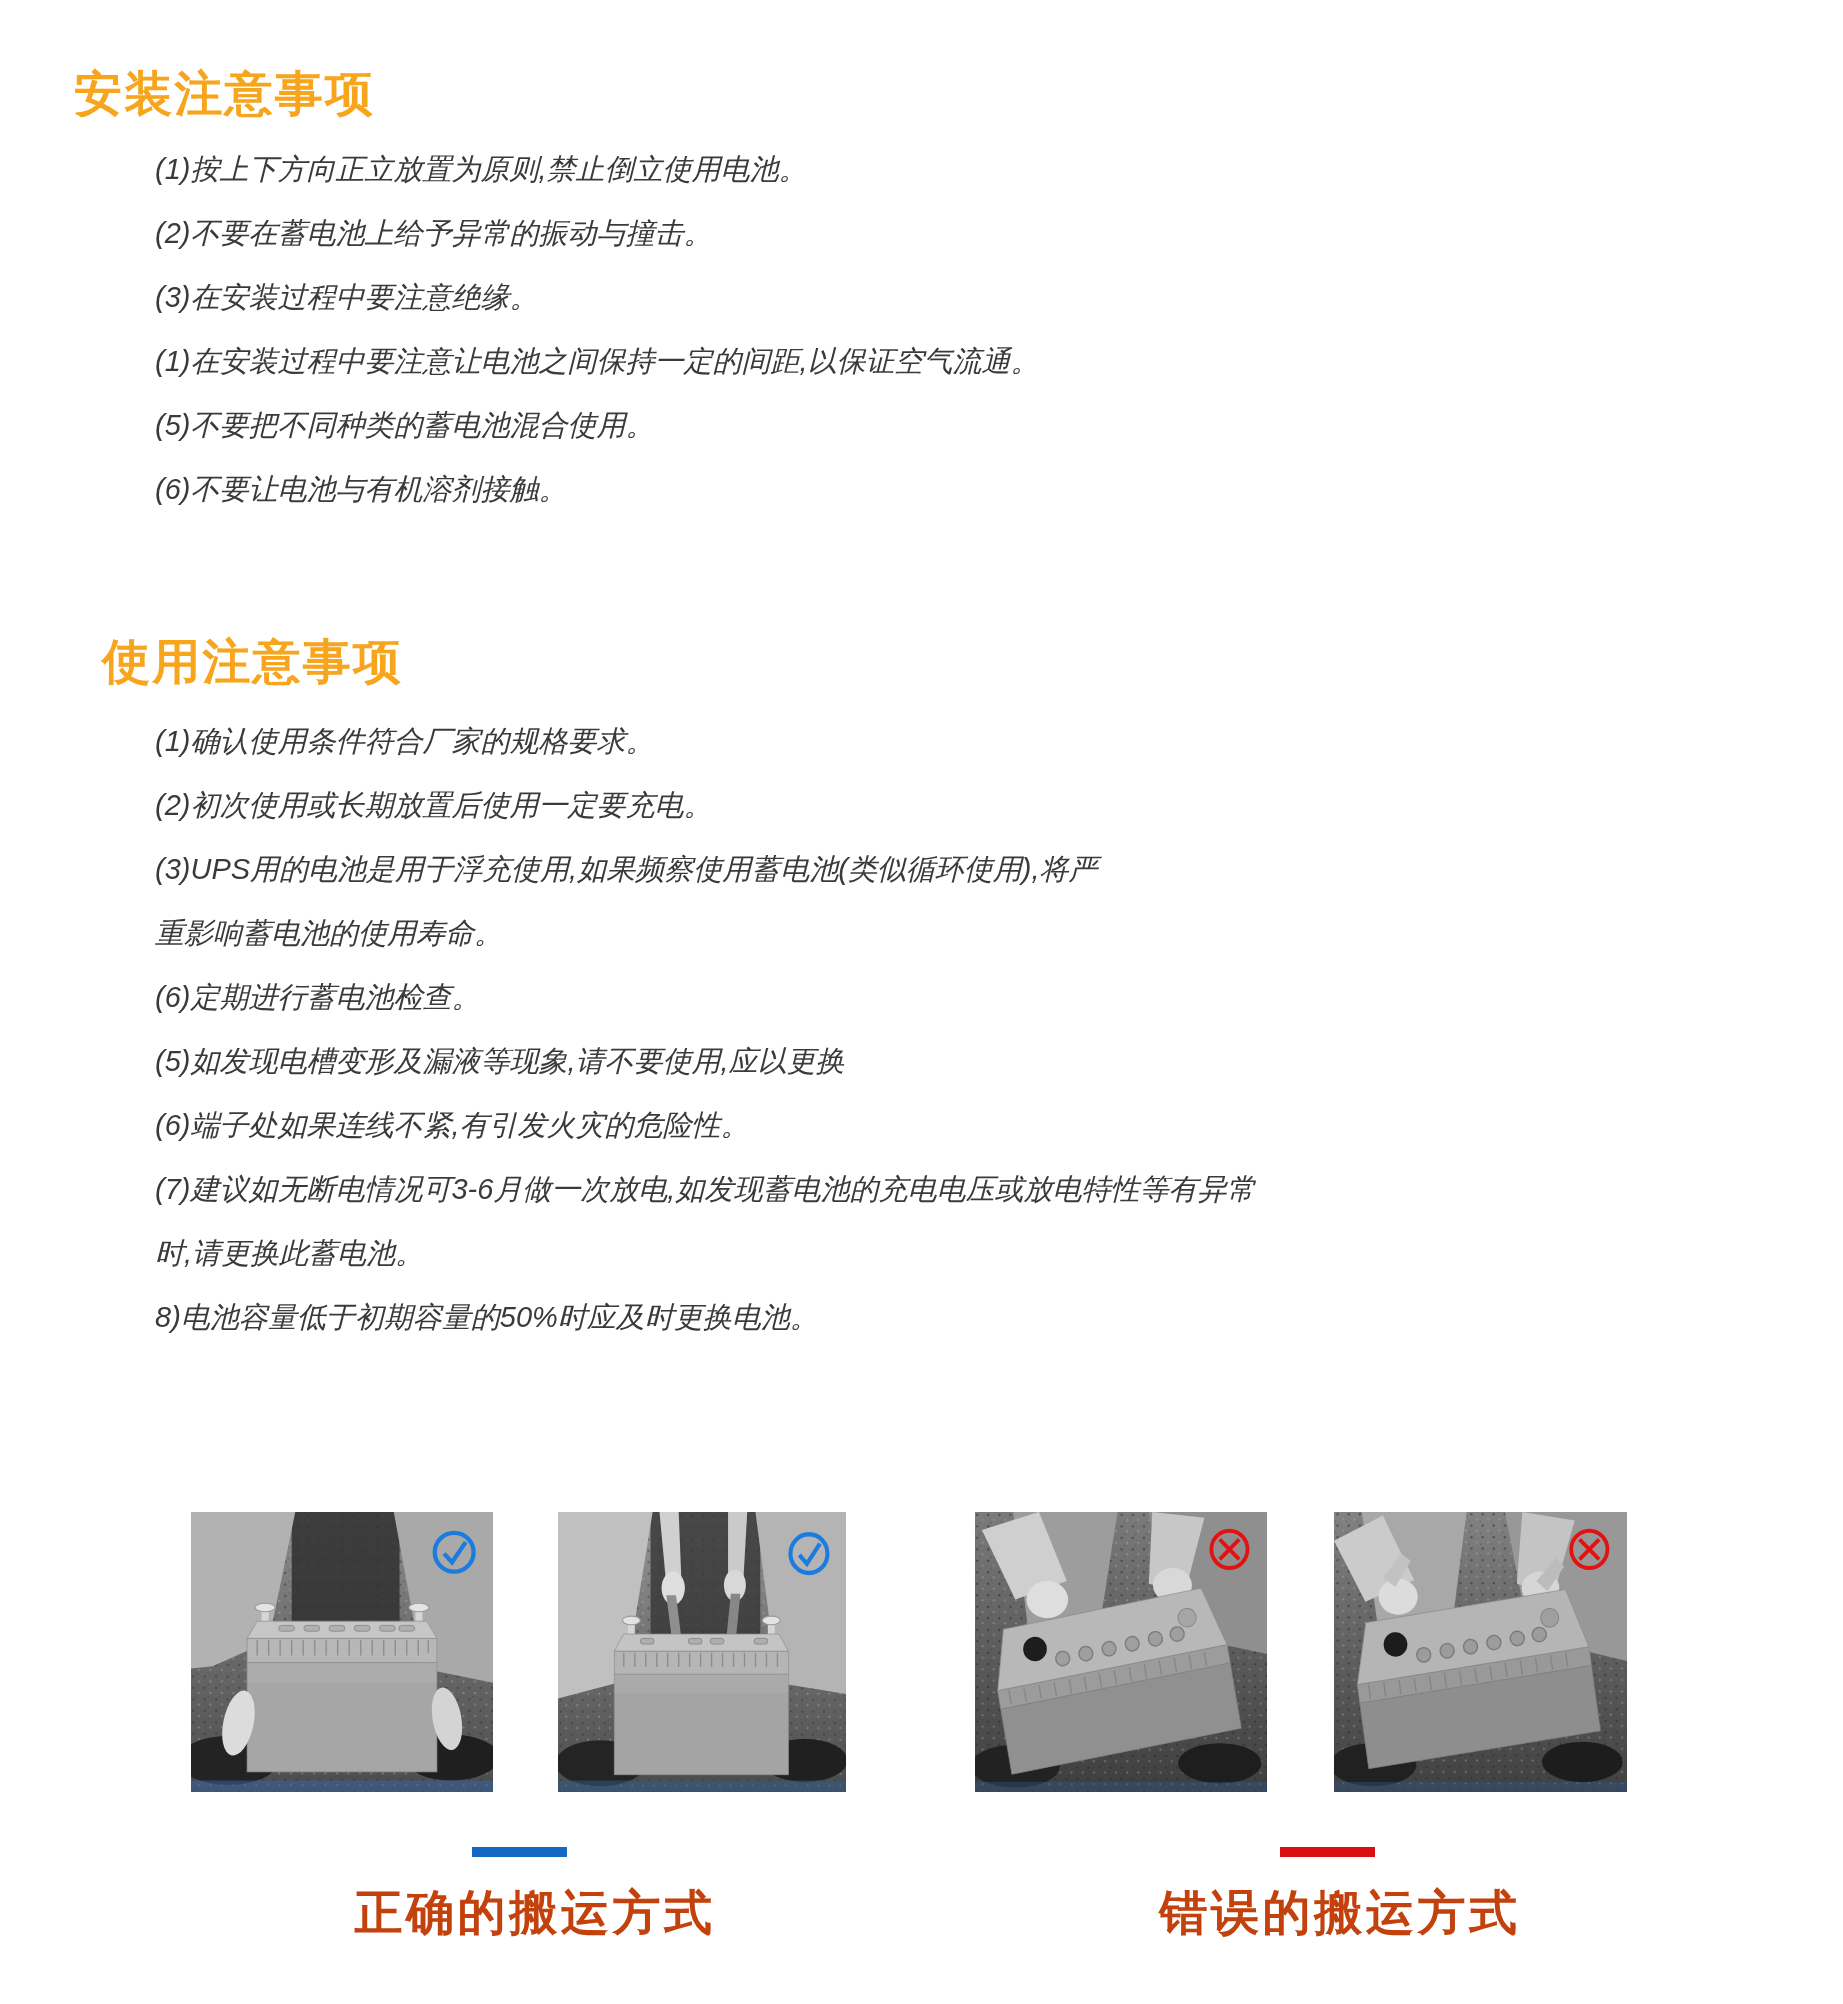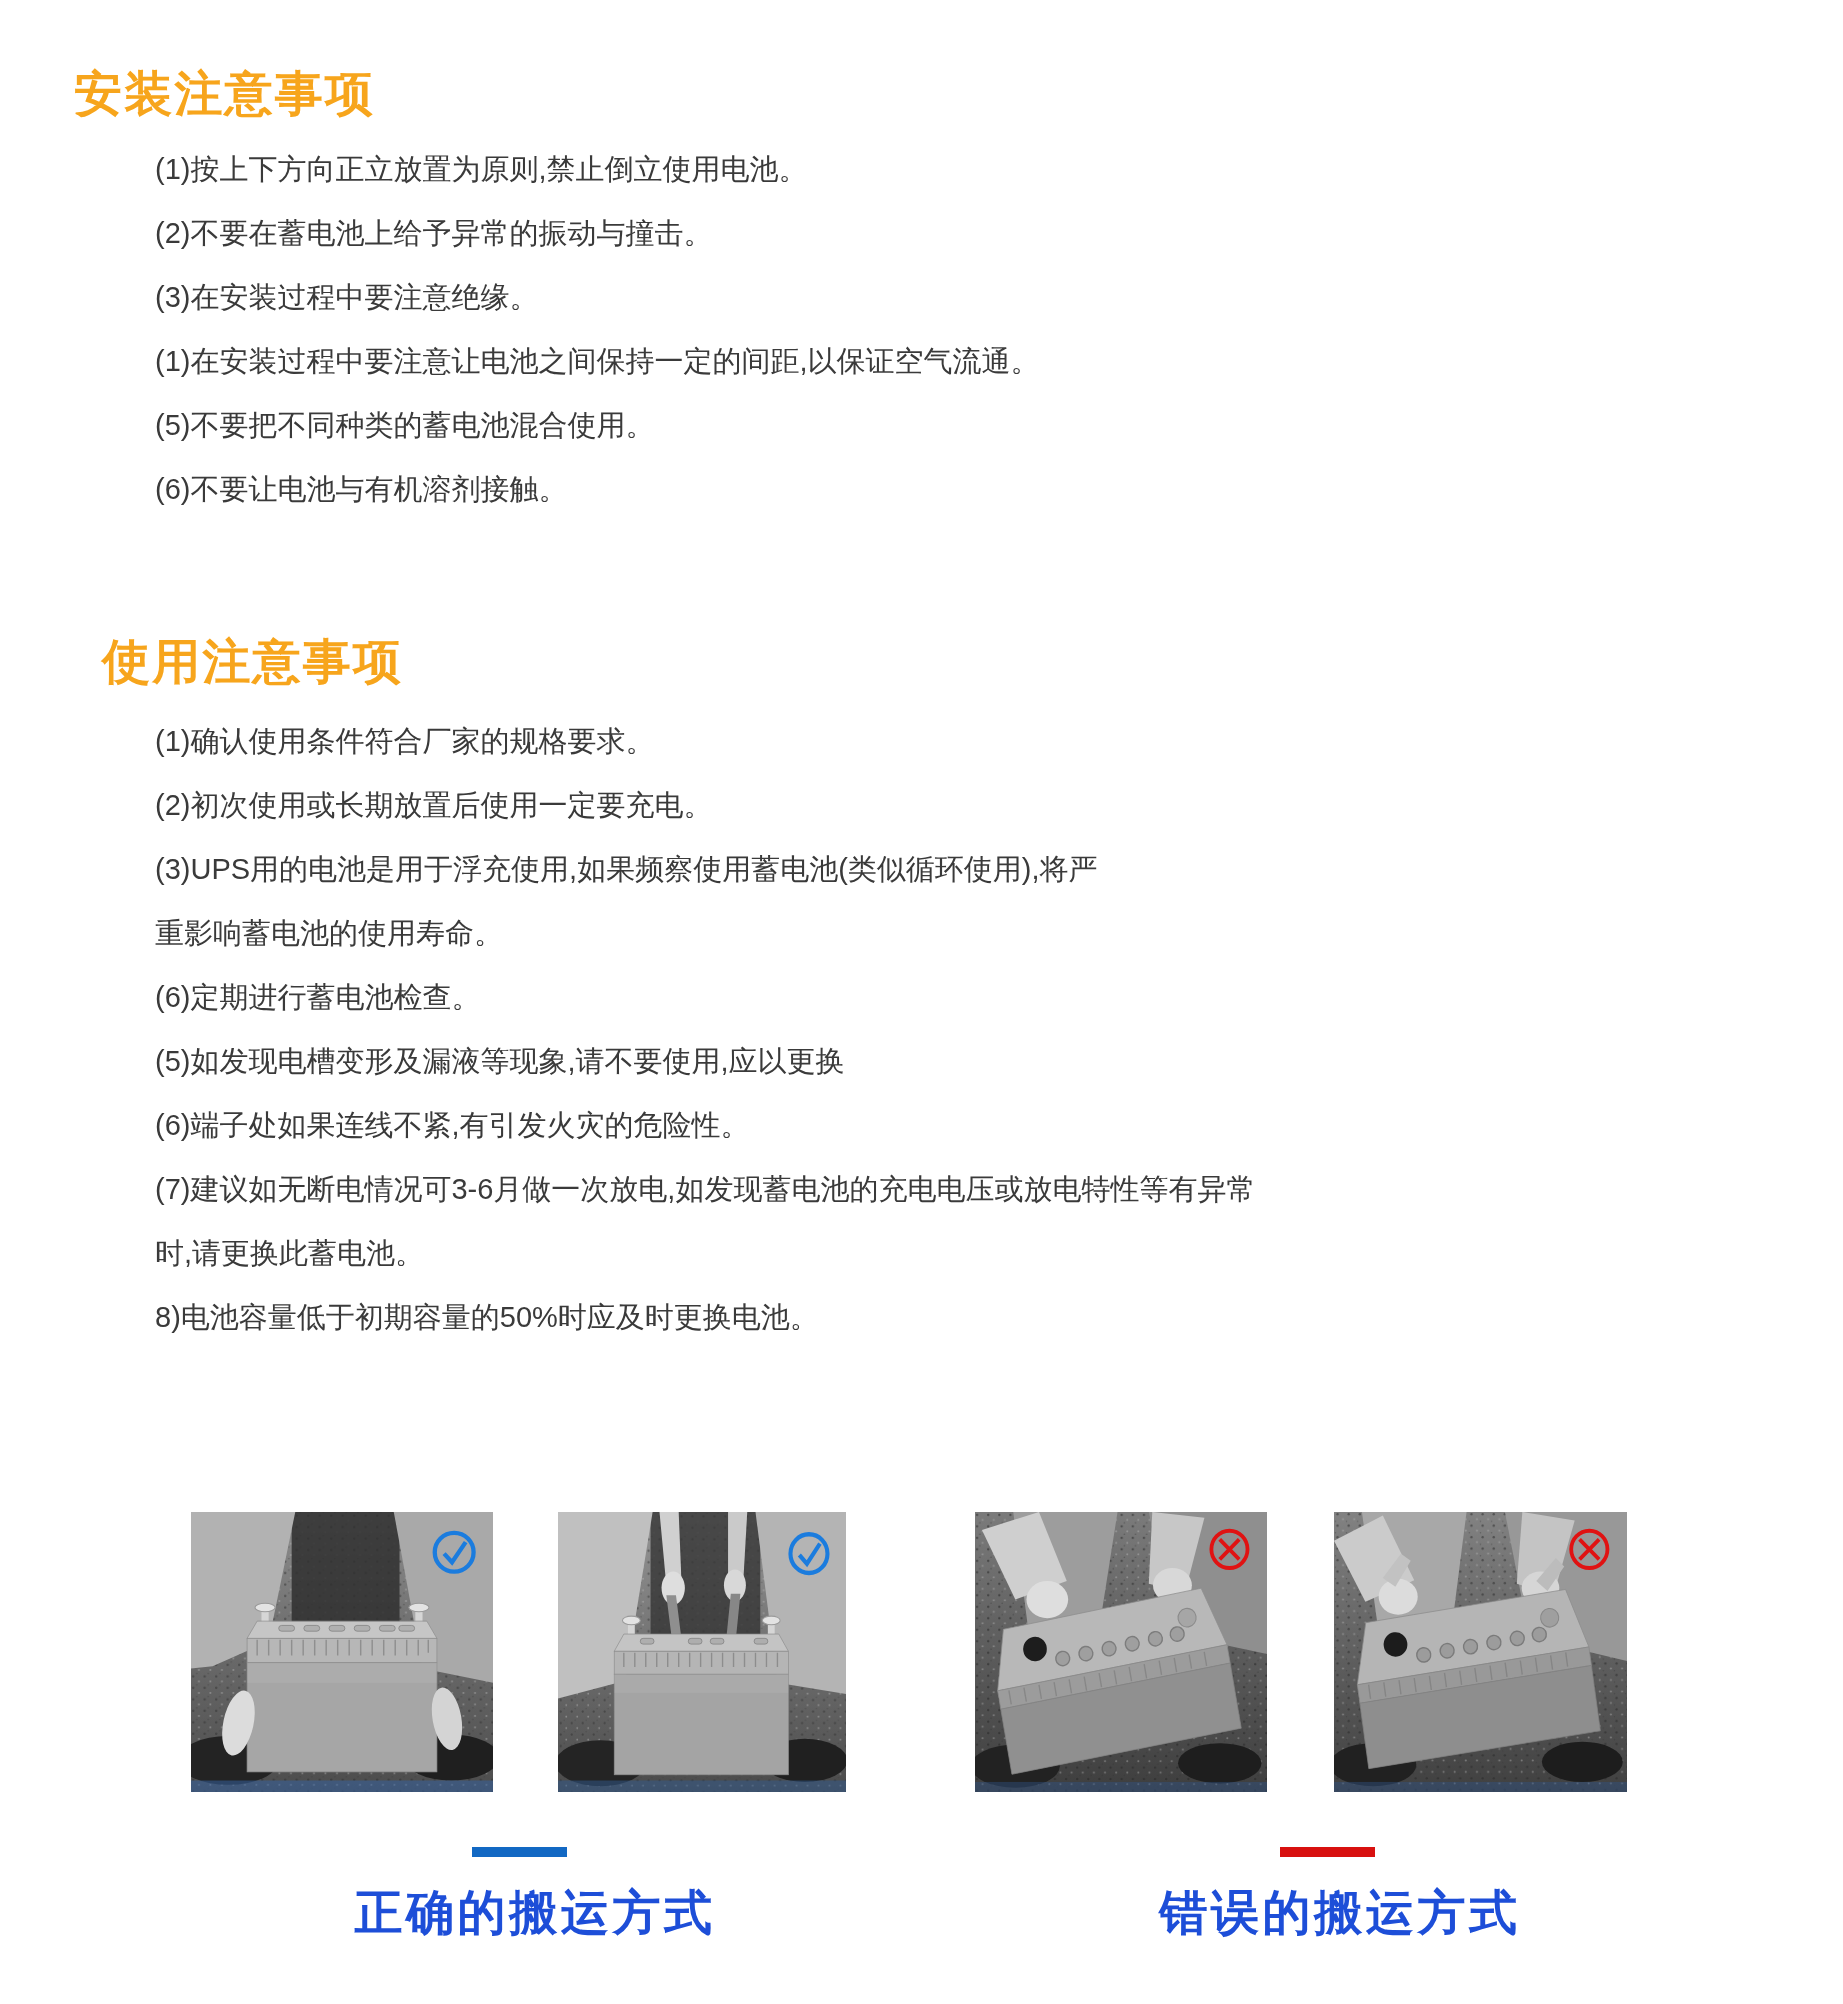--- a/index.html
+++ b/index.html
@@ -4,30 +4,30 @@
 <style>
   html,body{margin:0;padding:0;background:#ffffff;}
   .page{
     position:relative;width:1843px;height:2005px;background:#ffffff;
     font-family:"Liberation Sans","DejaVu Sans",sans-serif;overflow:hidden;
   }
   .sec-heading{
     position:absolute;left:74px;font-size:48px;font-weight:700;
     color:#F7A51C;letter-spacing:2.2px;white-space:nowrap;
   }
-  .plist{position:absolute;left:155px;font-size:29px;color:#3A3A3A;}
+  .plist{position:absolute;left:155px;font-size:29px;color:#3A3A3A;font-style:italic;}
   .plist .li{height:64px;line-height:64px;white-space:nowrap;}
   .figure{position:absolute;top:1512px;height:280px;}
   .figure svg{display:block;width:100%;height:100%;}
   .accent-line{position:absolute;top:1847px;width:95px;height:10px;}
   .accent-line.blue{left:472px;background:#1268C3;}
   .accent-line.red{left:1280px;background:#D8100F;}
   .caption{
     position:absolute;top:1881px;width:542px;text-align:center;
-    font-size:48px;font-weight:700;color:#1d4ed8;letter-spacing:3.6px;white-space:nowrap;
+    font-size:48px;font-weight:700;color:#c2410c;letter-spacing:3.6px;white-space:nowrap;
   }
   .caption.correct{left:264px;}
   .caption.wrong{left:1069px;}
 </style>
 </head>
 <body>
 
 <div class="page">
 
   <div class="sec-heading" style="top:62px;">安装注意事项</div>

